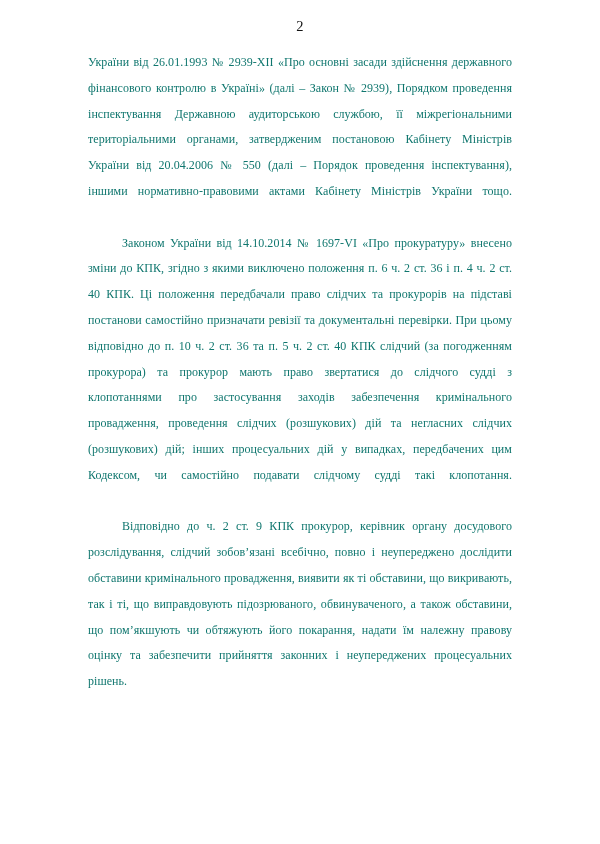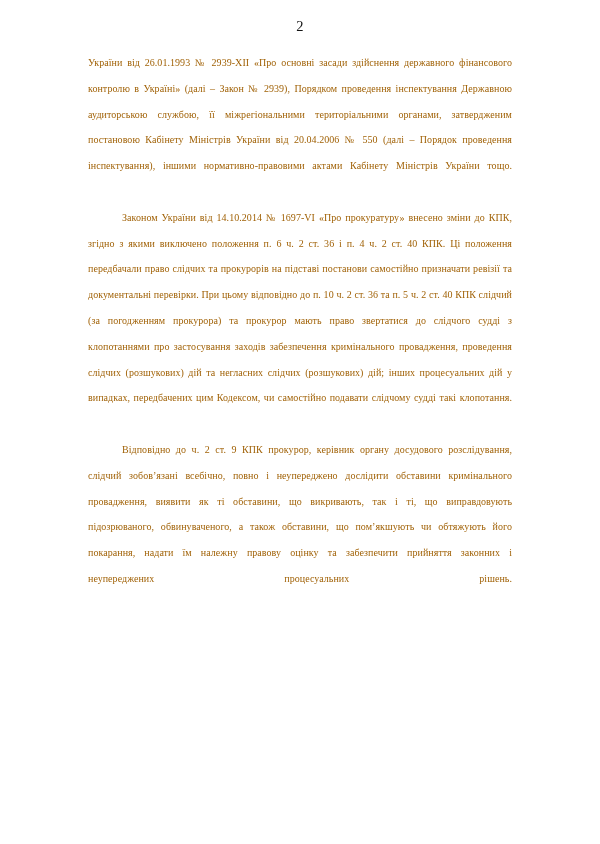--- a/index.html
+++ b/index.html
@@ -32,23 +32,23 @@
     position: absolute;
     top: 50px;
     left: 88px;
     width: 424px;
   }
   .para {
     margin: 0;
     text-align: justify;
     text-justify: inter-word;
     text-indent: 34px;
-    font-size: 10px;
+    font-size: 12px;
     line-height: 25.8px;
-    color: #a16207;
+    color: #0f766e;
     letter-spacing: 0.05px;
     word-spacing: 0.1px;
     hyphens: none;
   }
   .para.no-indent {
     text-indent: 0;
   }
   
   .para::after {
     content: "";

